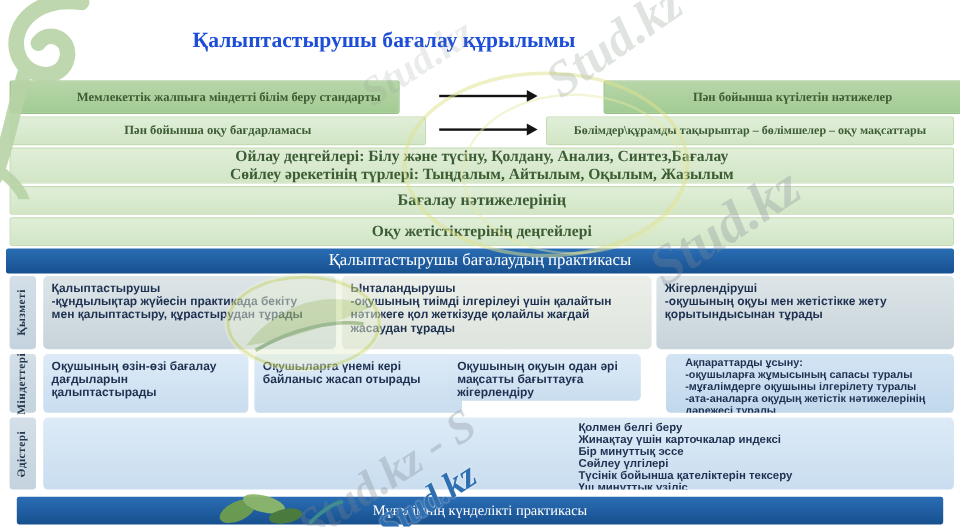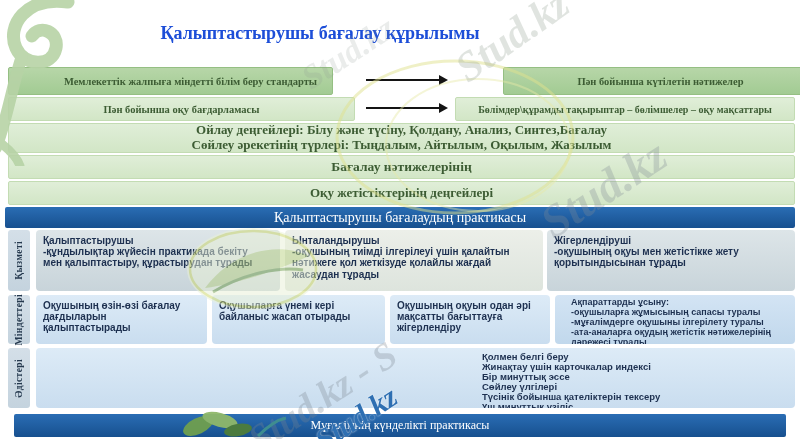--- a/index.html
+++ b/index.html
@@ -92,21 +92,21 @@
 қорытындысынан тұрады</div>
 
   <div class="vlabel" style="left:8px;top:295px;width:22px;height:49px;">
     <span>Міндеттері</span>
   </div>
   <div class="pbox pblue f10" style="left:36px;top:295px;width:171px;height:49px;">Оқушының өзін-өзі бағалау
 дағдыларын
 қалыптастырады</div>
   <div class="pbox pblue f10" style="left:212px;top:295px;width:173px;height:49px;">Оқушыларға үнемі кері
 байланыс жасап отырады</div>
-  <div class="pbox pblue f10" style="left:390px;top:295px;width:160px;height:49px;">Оқушының оқуын одан әрі
+  <div class="pbox pblue f10" style="left:374px;top:295px;width:160px;height:39px;">Оқушының оқуын одан әрі
 мақсатты бағыттауға
 жігерлендіру</div>
   <div class="pbox pblue2 f9" style="left:555px;top:295px;width:240px;height:49px;padding-top:3px;">Ақпараттарды ұсыну:
 -оқушыларға жұмысының сапасы туралы
 -мұғалімдерге оқушыны ілгерілету туралы
 -ата-аналарға оқудың жетістік нәтижелерінің
 дәрежесі туралы</div>
 
   <div class="vlabel" style="left:8px;top:348px;width:22px;height:60px;">
     <span>Әдістері</span>

